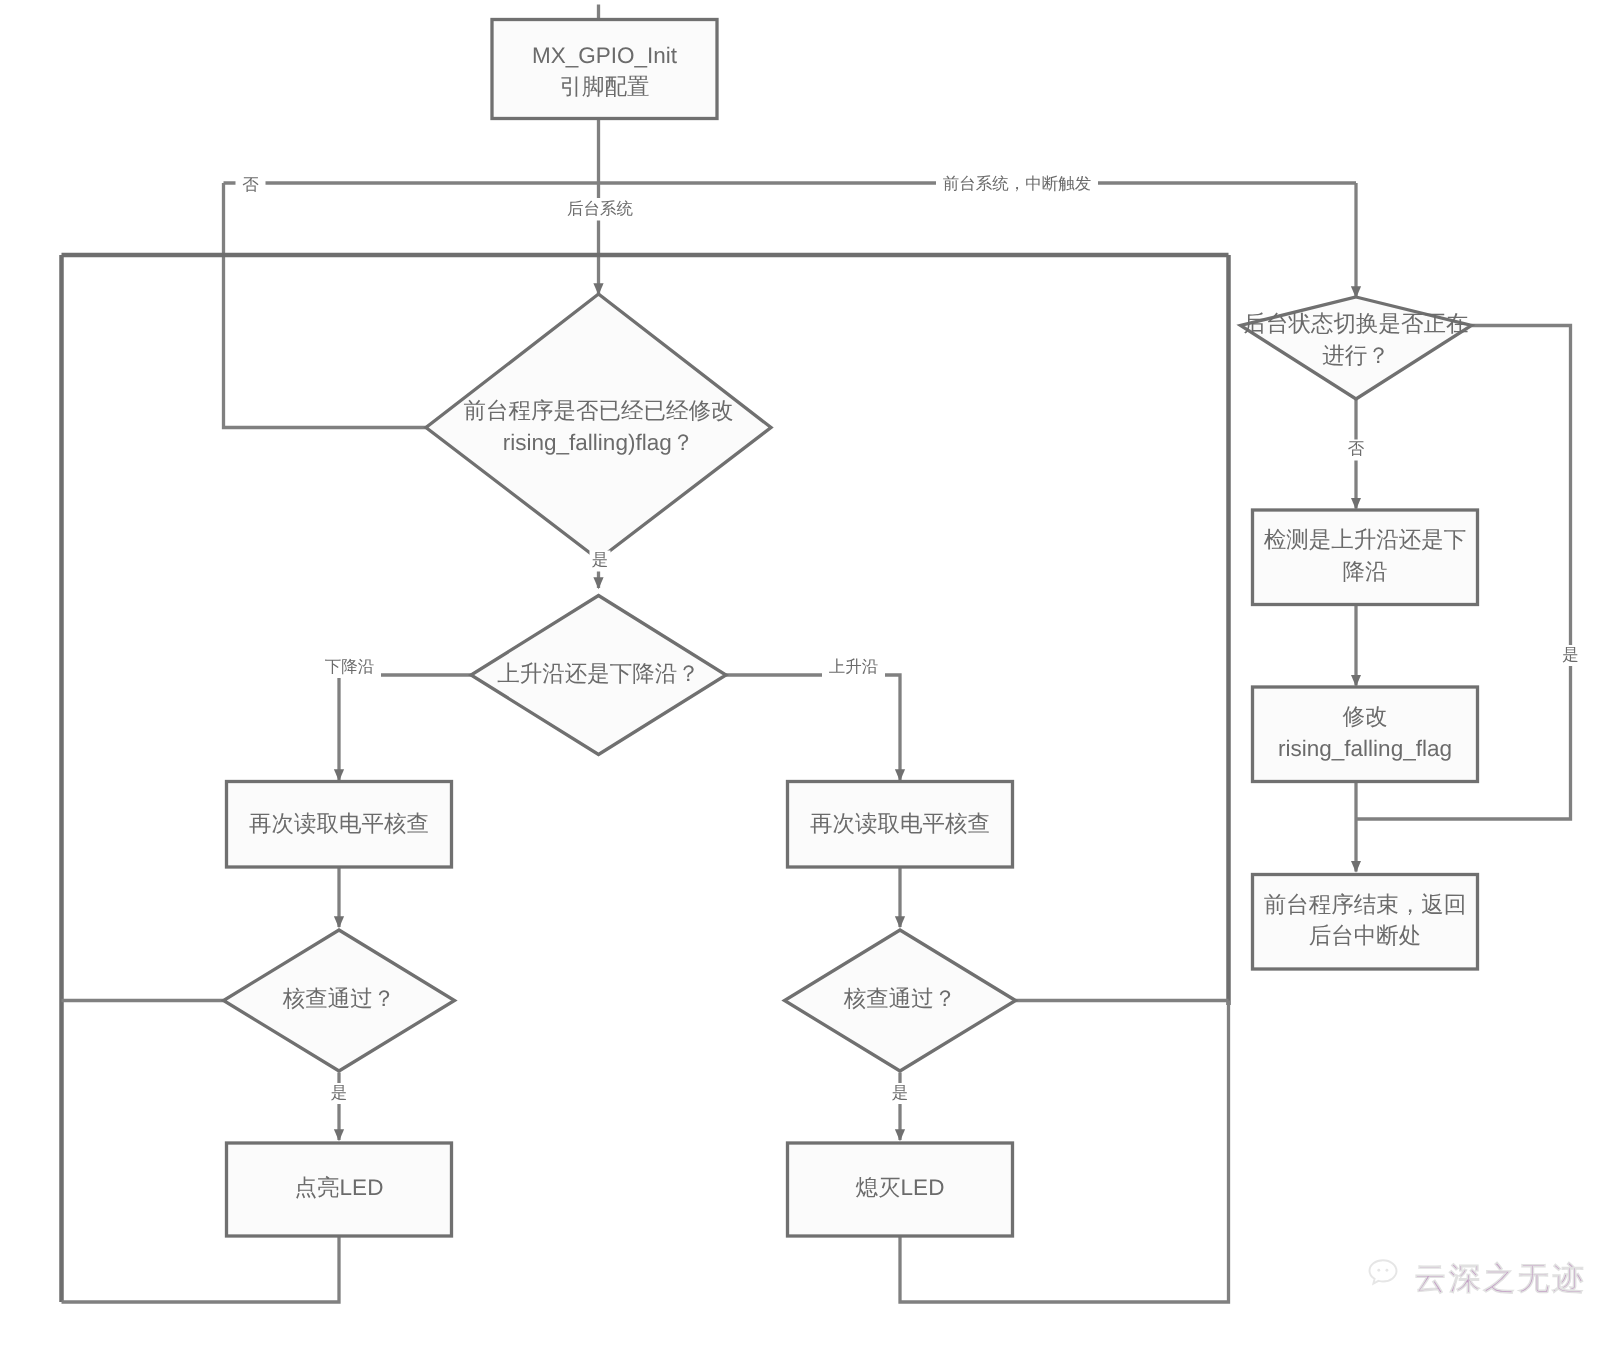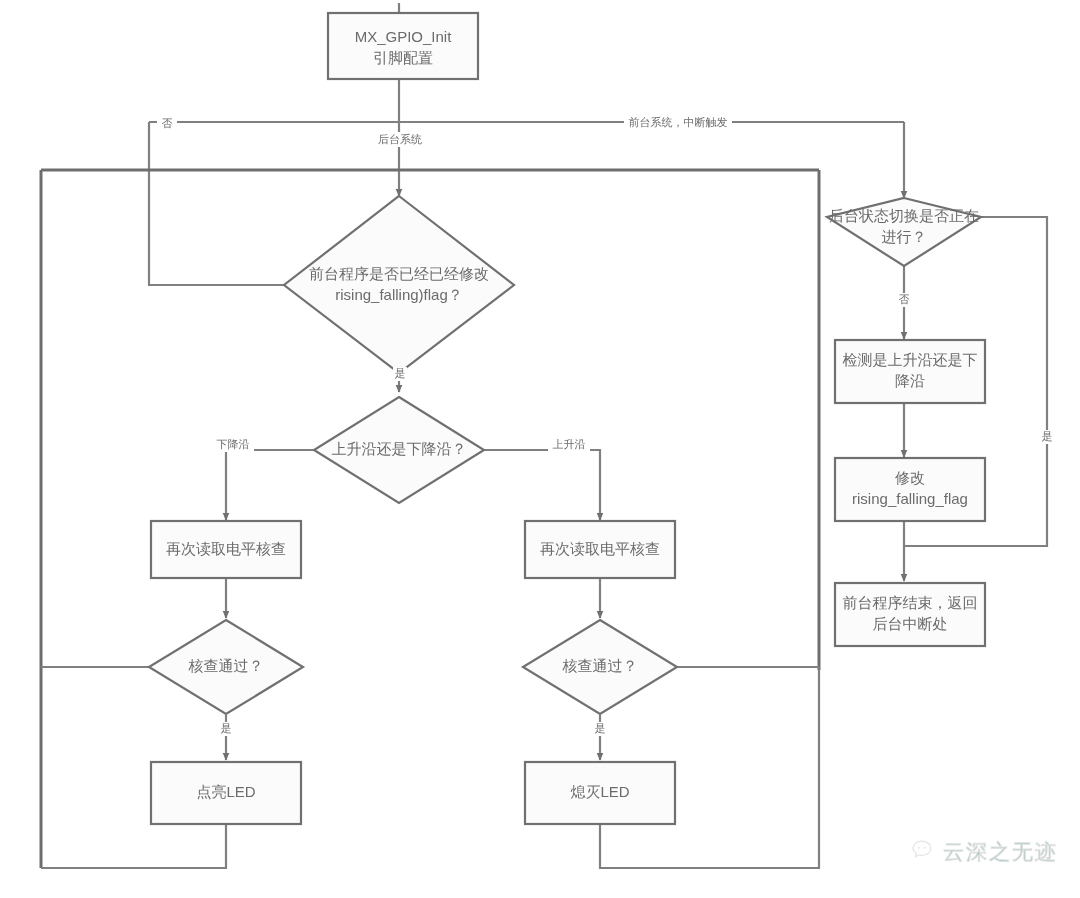--- a/index.html
+++ b/index.html
@@ -61,21 +61,21 @@
     position: absolute;
     right: 22px;
     bottom: 32px;
     display: flex;
     align-items: center;
     gap: 9px;
     opacity: 0.42;
   }
   .watermark-text {
     font-size: 21px;
-    color: #0f766e;
+    color: #701a75;
     -webkit-text-stroke: 1px #b9b9b9;
     letter-spacing: 2px;
     font-family: Liberation Sans, sans-serif;
     white-space: nowrap;
   }
   .wm-icon { flex: 0 0 auto; }
 </style>
 </head>
 <body>
 

